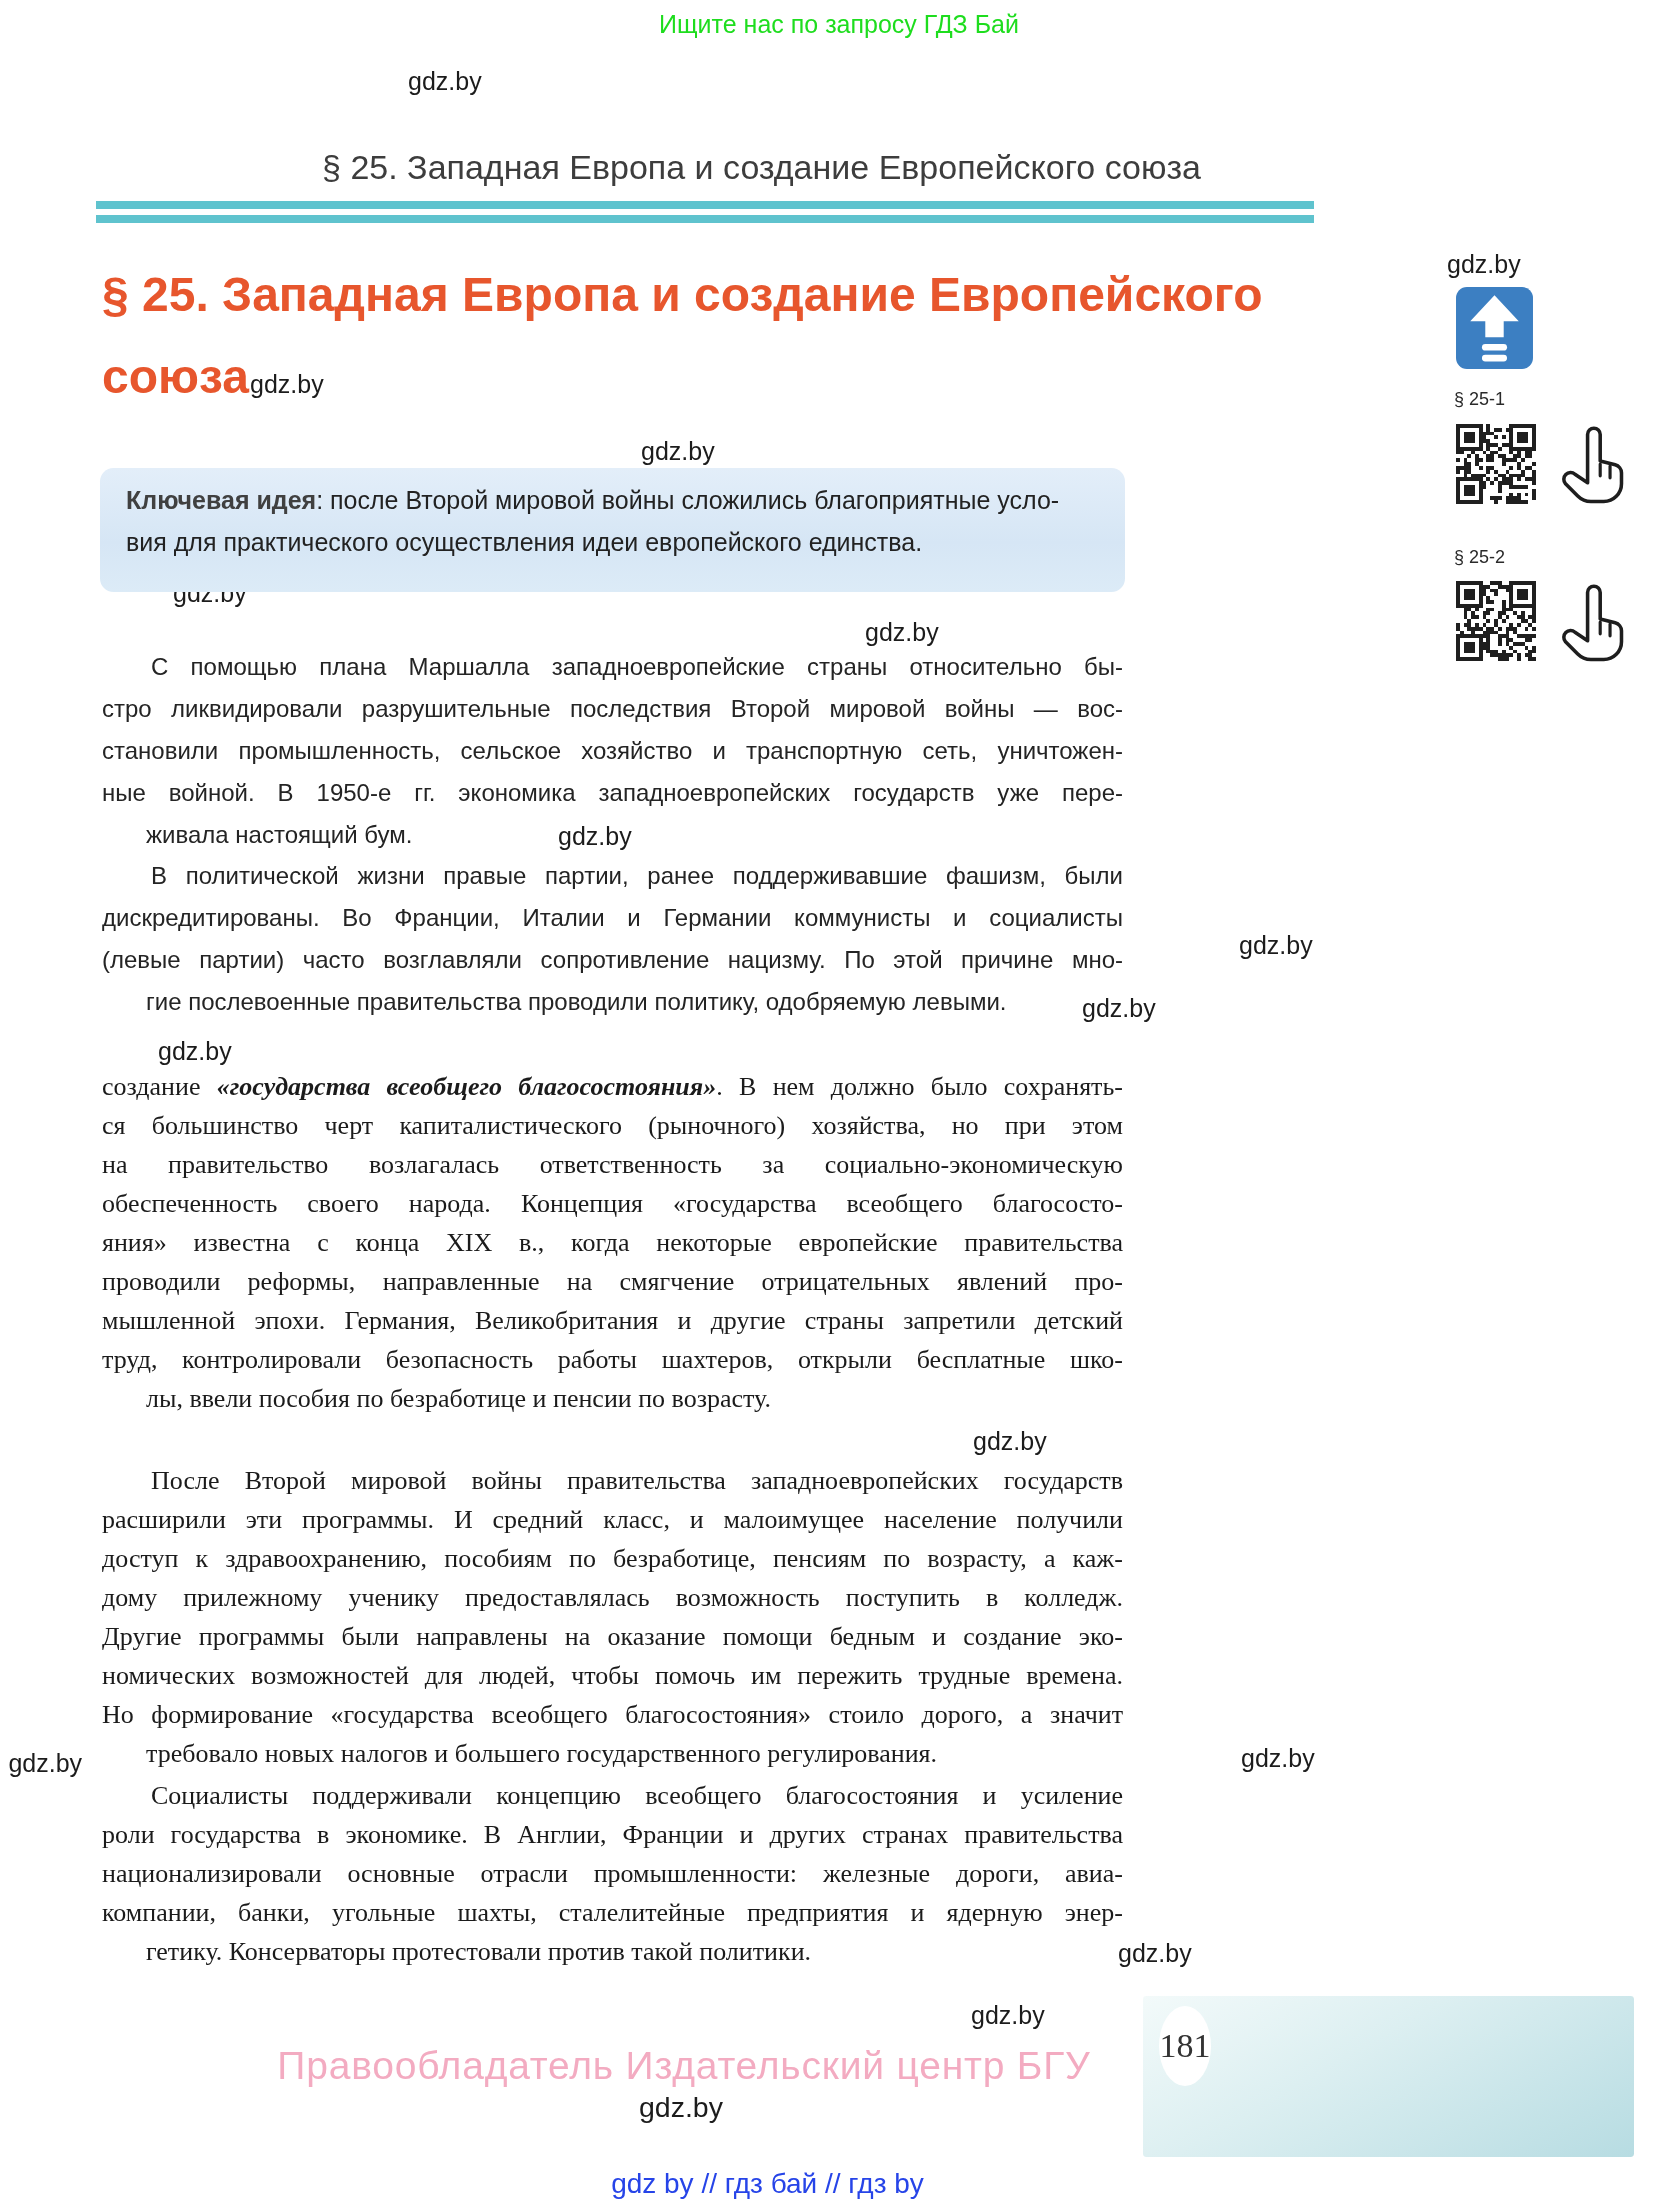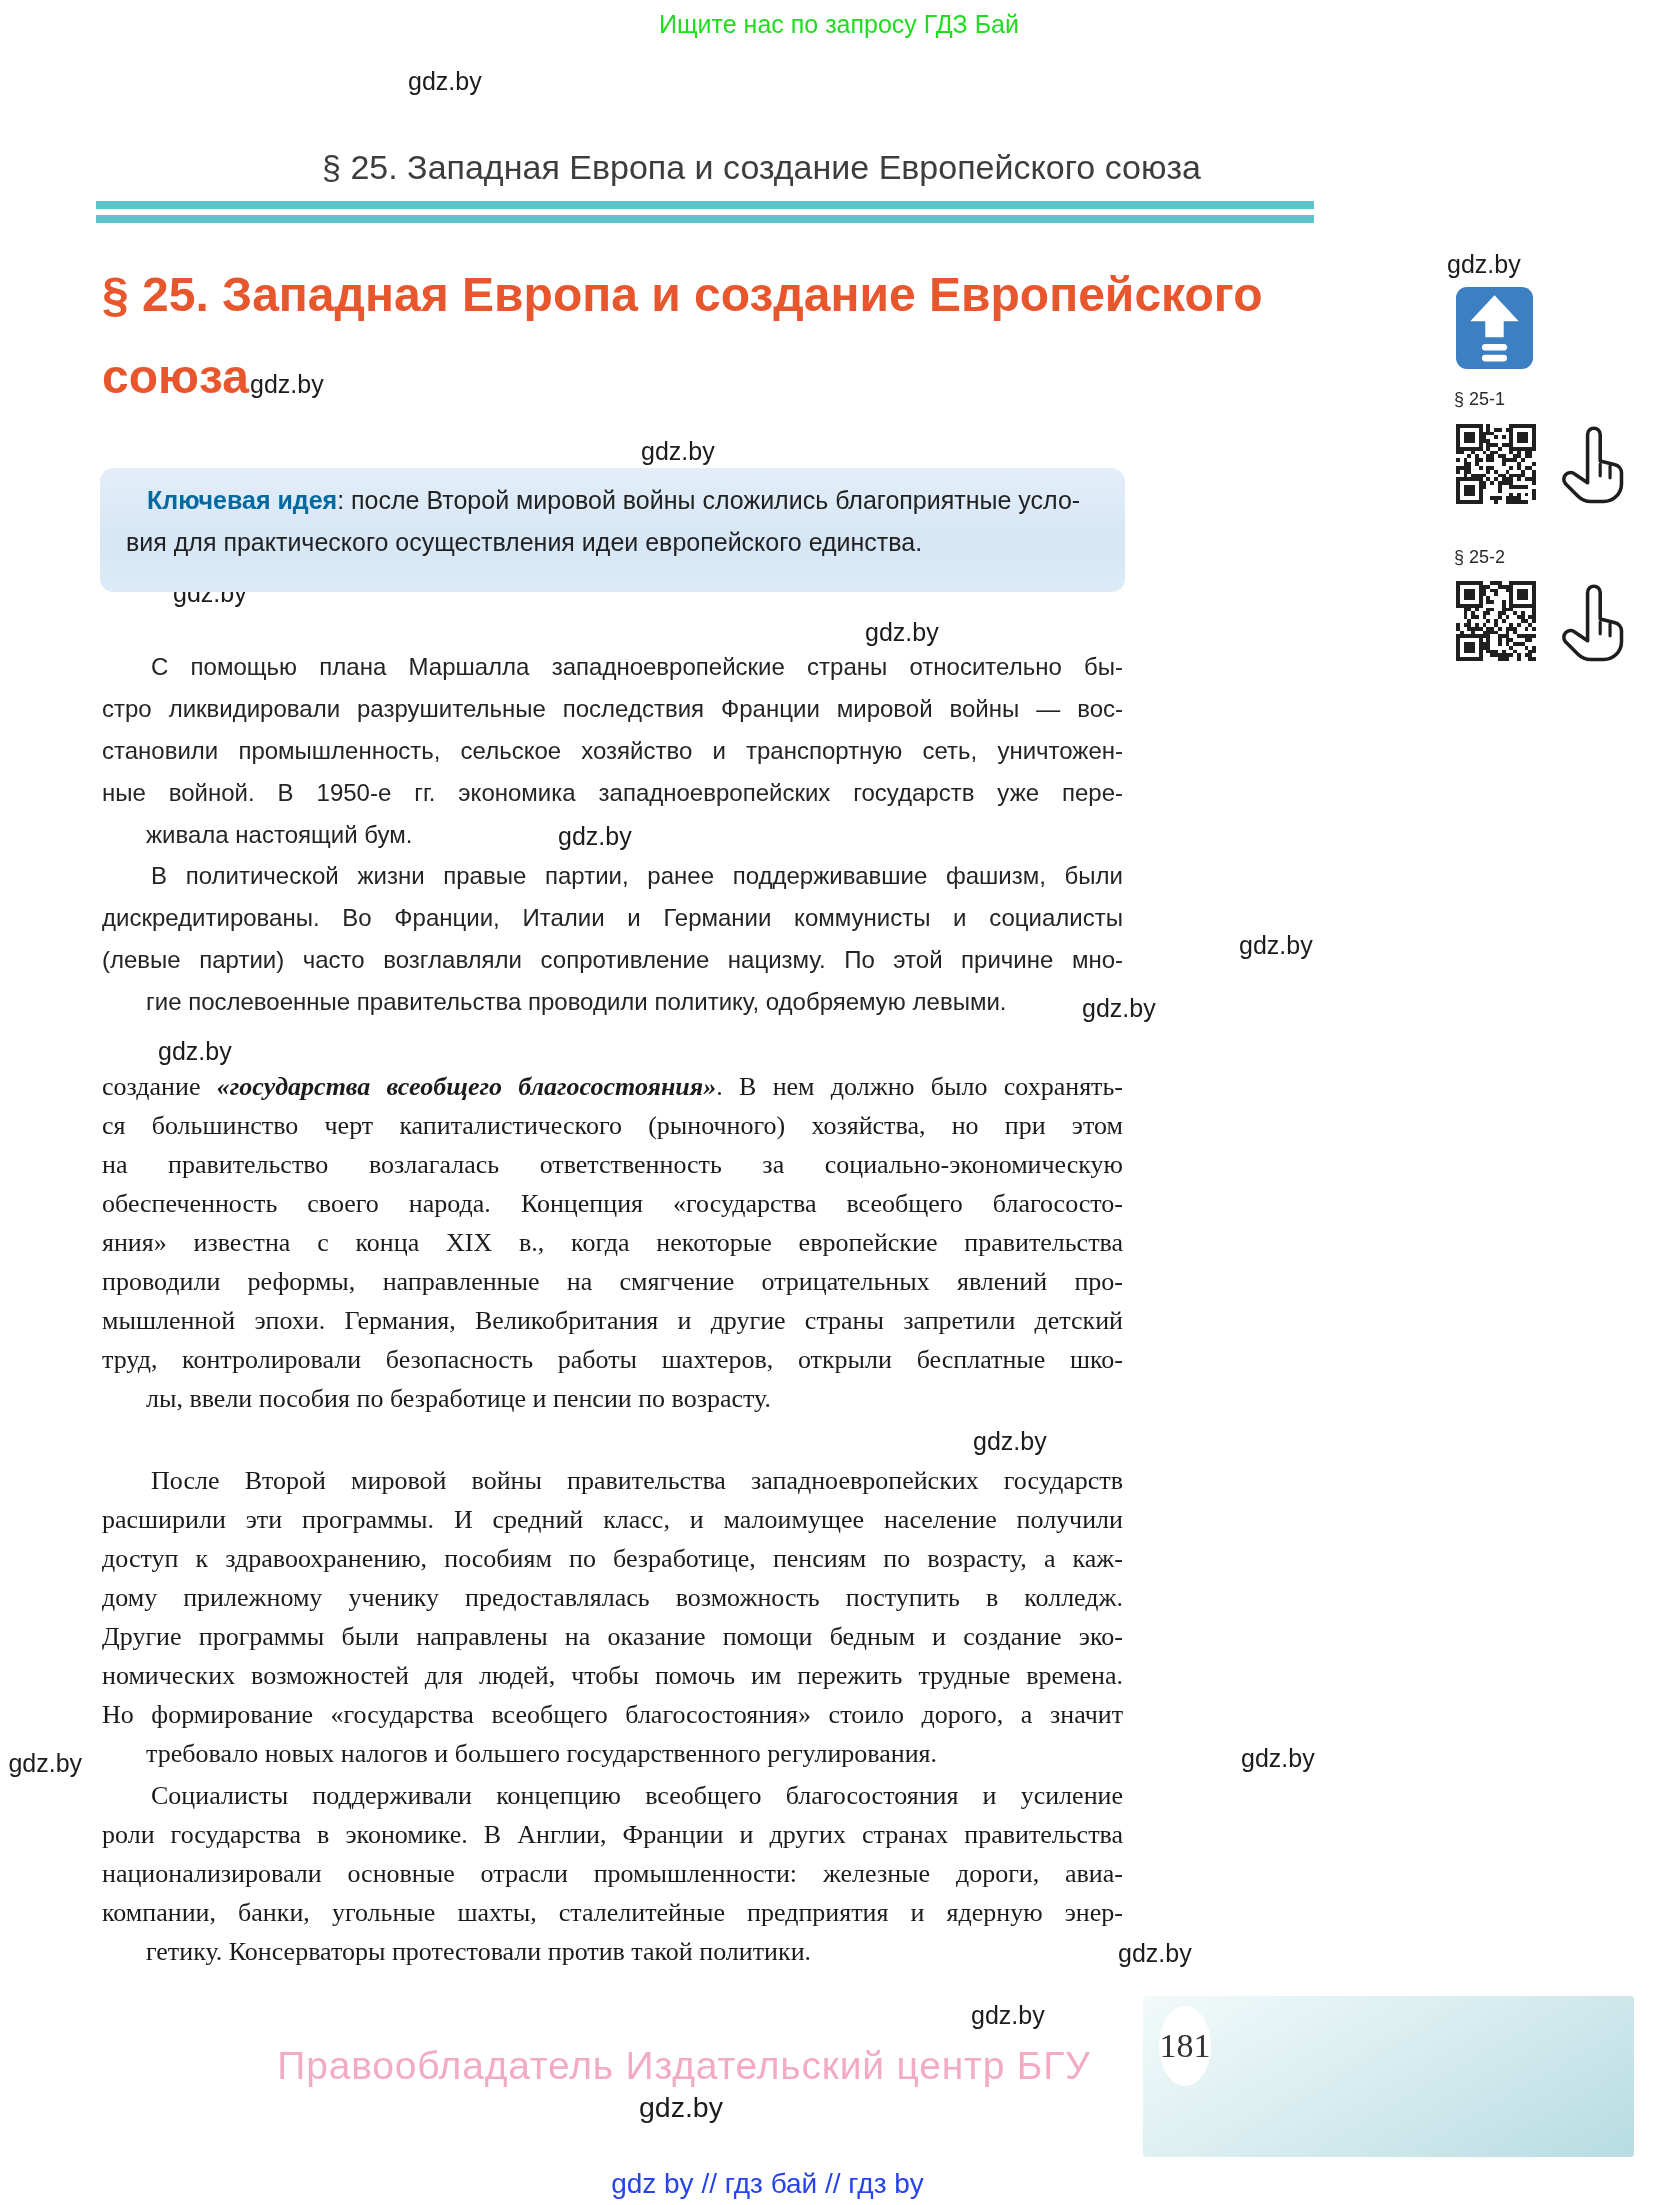--- a/index.html
+++ b/index.html
@@ -16,21 +16,21 @@
   .rule{position:absolute;left:96px;width:1218px;height:7.5px;background:#5fc3ce;}
   .rule.r1{top:201px;}
   .rule.r2{top:215px;}
   
   .ptitle{position:absolute;left:102px;font-size:48px;font-weight:bold;color:#e7562d;
           font-family:"Liberation Sans",sans-serif;white-space:nowrap;}
   
   .keybox{position:absolute;left:100px;top:468px;width:1025px;height:124px;border-radius:13.4px;
           background:linear-gradient(180deg,#e3eef9 0%,#d6e6f5 60%,#dcebf7 100%);}
   .keyline{position:absolute;left:126px;width:973px;font-size:25px;color:#222;white-space:nowrap;}
-  .keyline b{color:#0369a1;margin-left:21px;}
+  .keyline b{color:#404040;}
   
   .para{position:absolute;left:102px;width:1021px;}
   .sans{font-family:"Liberation Sans",sans-serif;font-size:24px;color:#242424;}
   .serif{font-family:"Liberation Serif","DejaVu Serif",serif;font-size:26px;color:#1b1b1b;}
   .line{text-align:justify;text-align-last:justify;overflow:hidden;}
   .sans .line{height:42px;line-height:42px;}
   .serif .line{height:39px;line-height:39px;}
   .line.indent{text-indent:49px;}
   .line.last{text-align-last:left;margin-left:44px;}
   .lead-orange{color:#e2512e;font-weight:bold;}
@@ -394,21 +394,21 @@
   </div>
 
   <div class="keybox"></div>
   <div class="keyline" style="top:486px;">
     <b>Ключевая идея</b><span>: после Второй мировой войны сложились благоприятные усло-</span>
   </div>
   <div class="keyline" style="top:528px;">вия для практического осуществления идеи европейского единства.</div>
 
   <div class="para sans" style="top:646px;">
     <div class="line indent">С помощью плана Маршалла западноевропейские страны относительно бы-</div>
-    <div class="line">стро ликвидировали разрушительные последствия Франции мировой войны — вос-</div>
+    <div class="line">стро ликвидировали разрушительные последствия Второй мировой войны — вос-</div>
     <div class="line">становили промышленность, сельское хозяйство и транспортную сеть, уничтожен-</div>
     <div class="line">ные войной. В 1950-е гг. экономика западноевропейских государств уже пере-</div>
     <div class="line last">живала настоящий бум.</div>
   </div>
 
   <div class="para sans" style="top:855px;">
     <div class="line indent">В политической жизни правые партии, ранее поддерживавшие фашизм, были</div>
     <div class="line">дискредитированы. Во Франции, Италии и Германии коммунисты и социалисты</div>
     <div class="line">(левые партии) часто возглавляли сопротивление нацизму. По этой причине мно-</div>
     <div class="line last">гие послевоенные правительства проводили политику, одобряемую левыми.</div>

